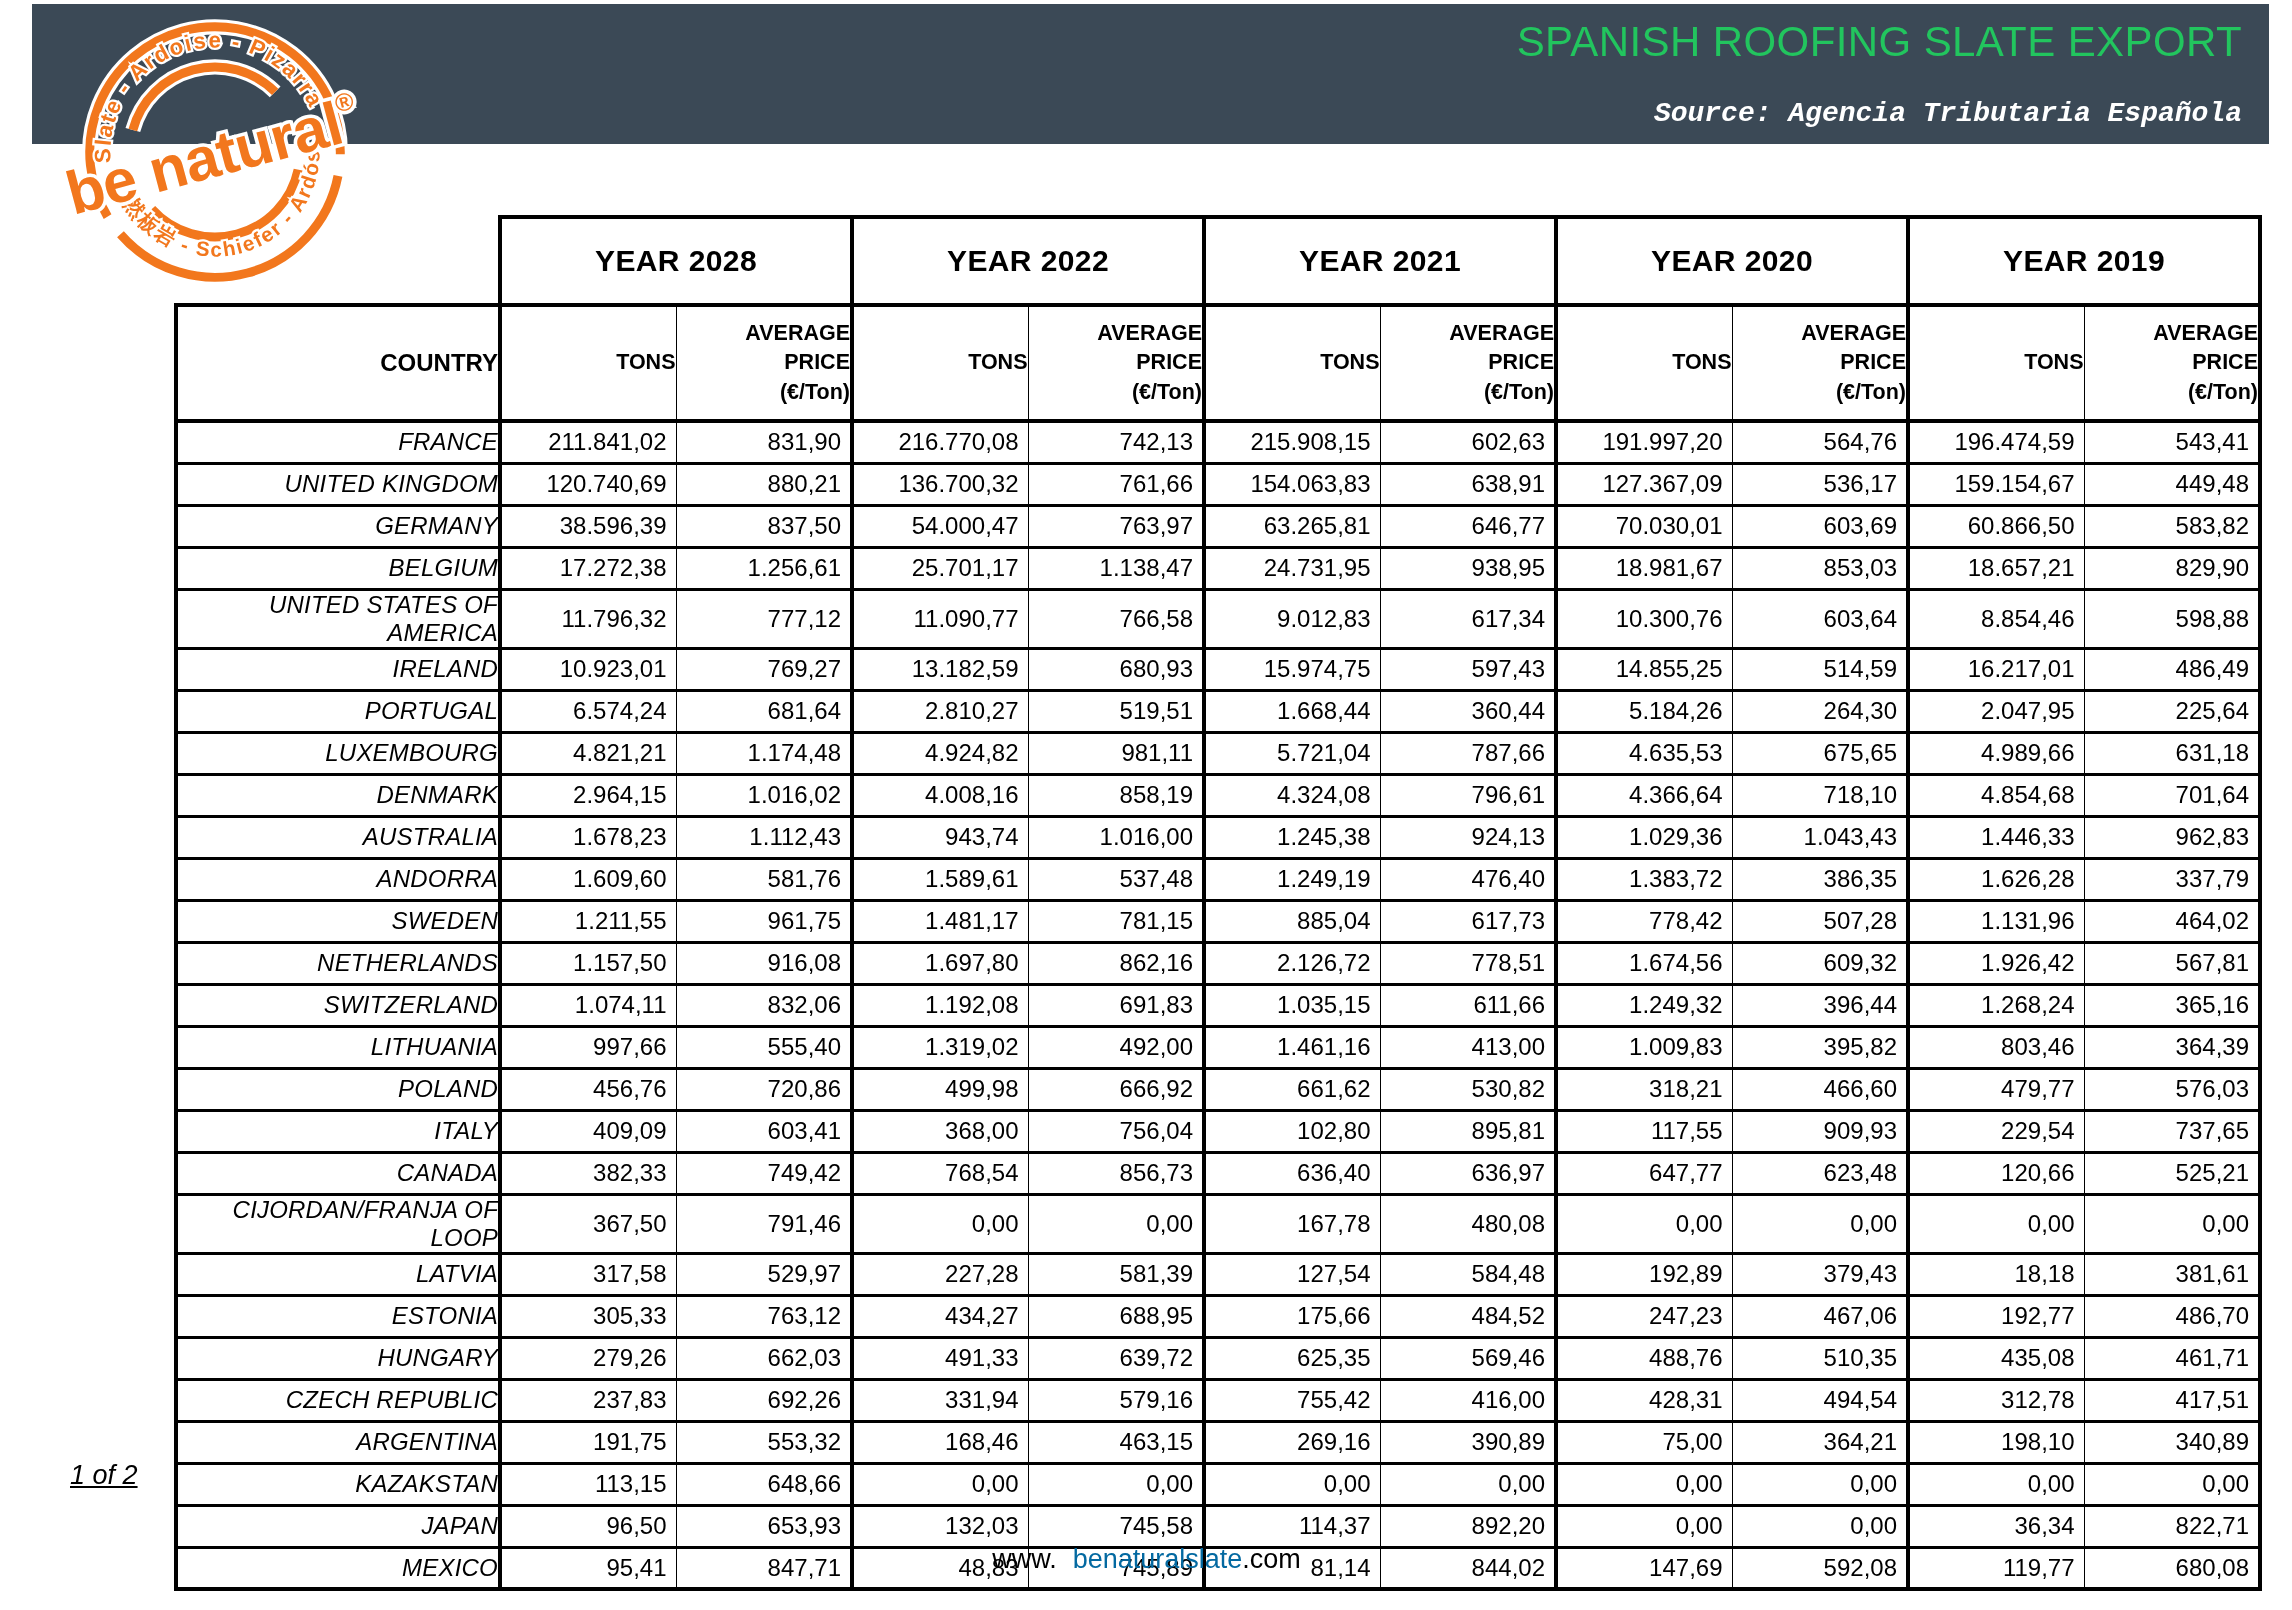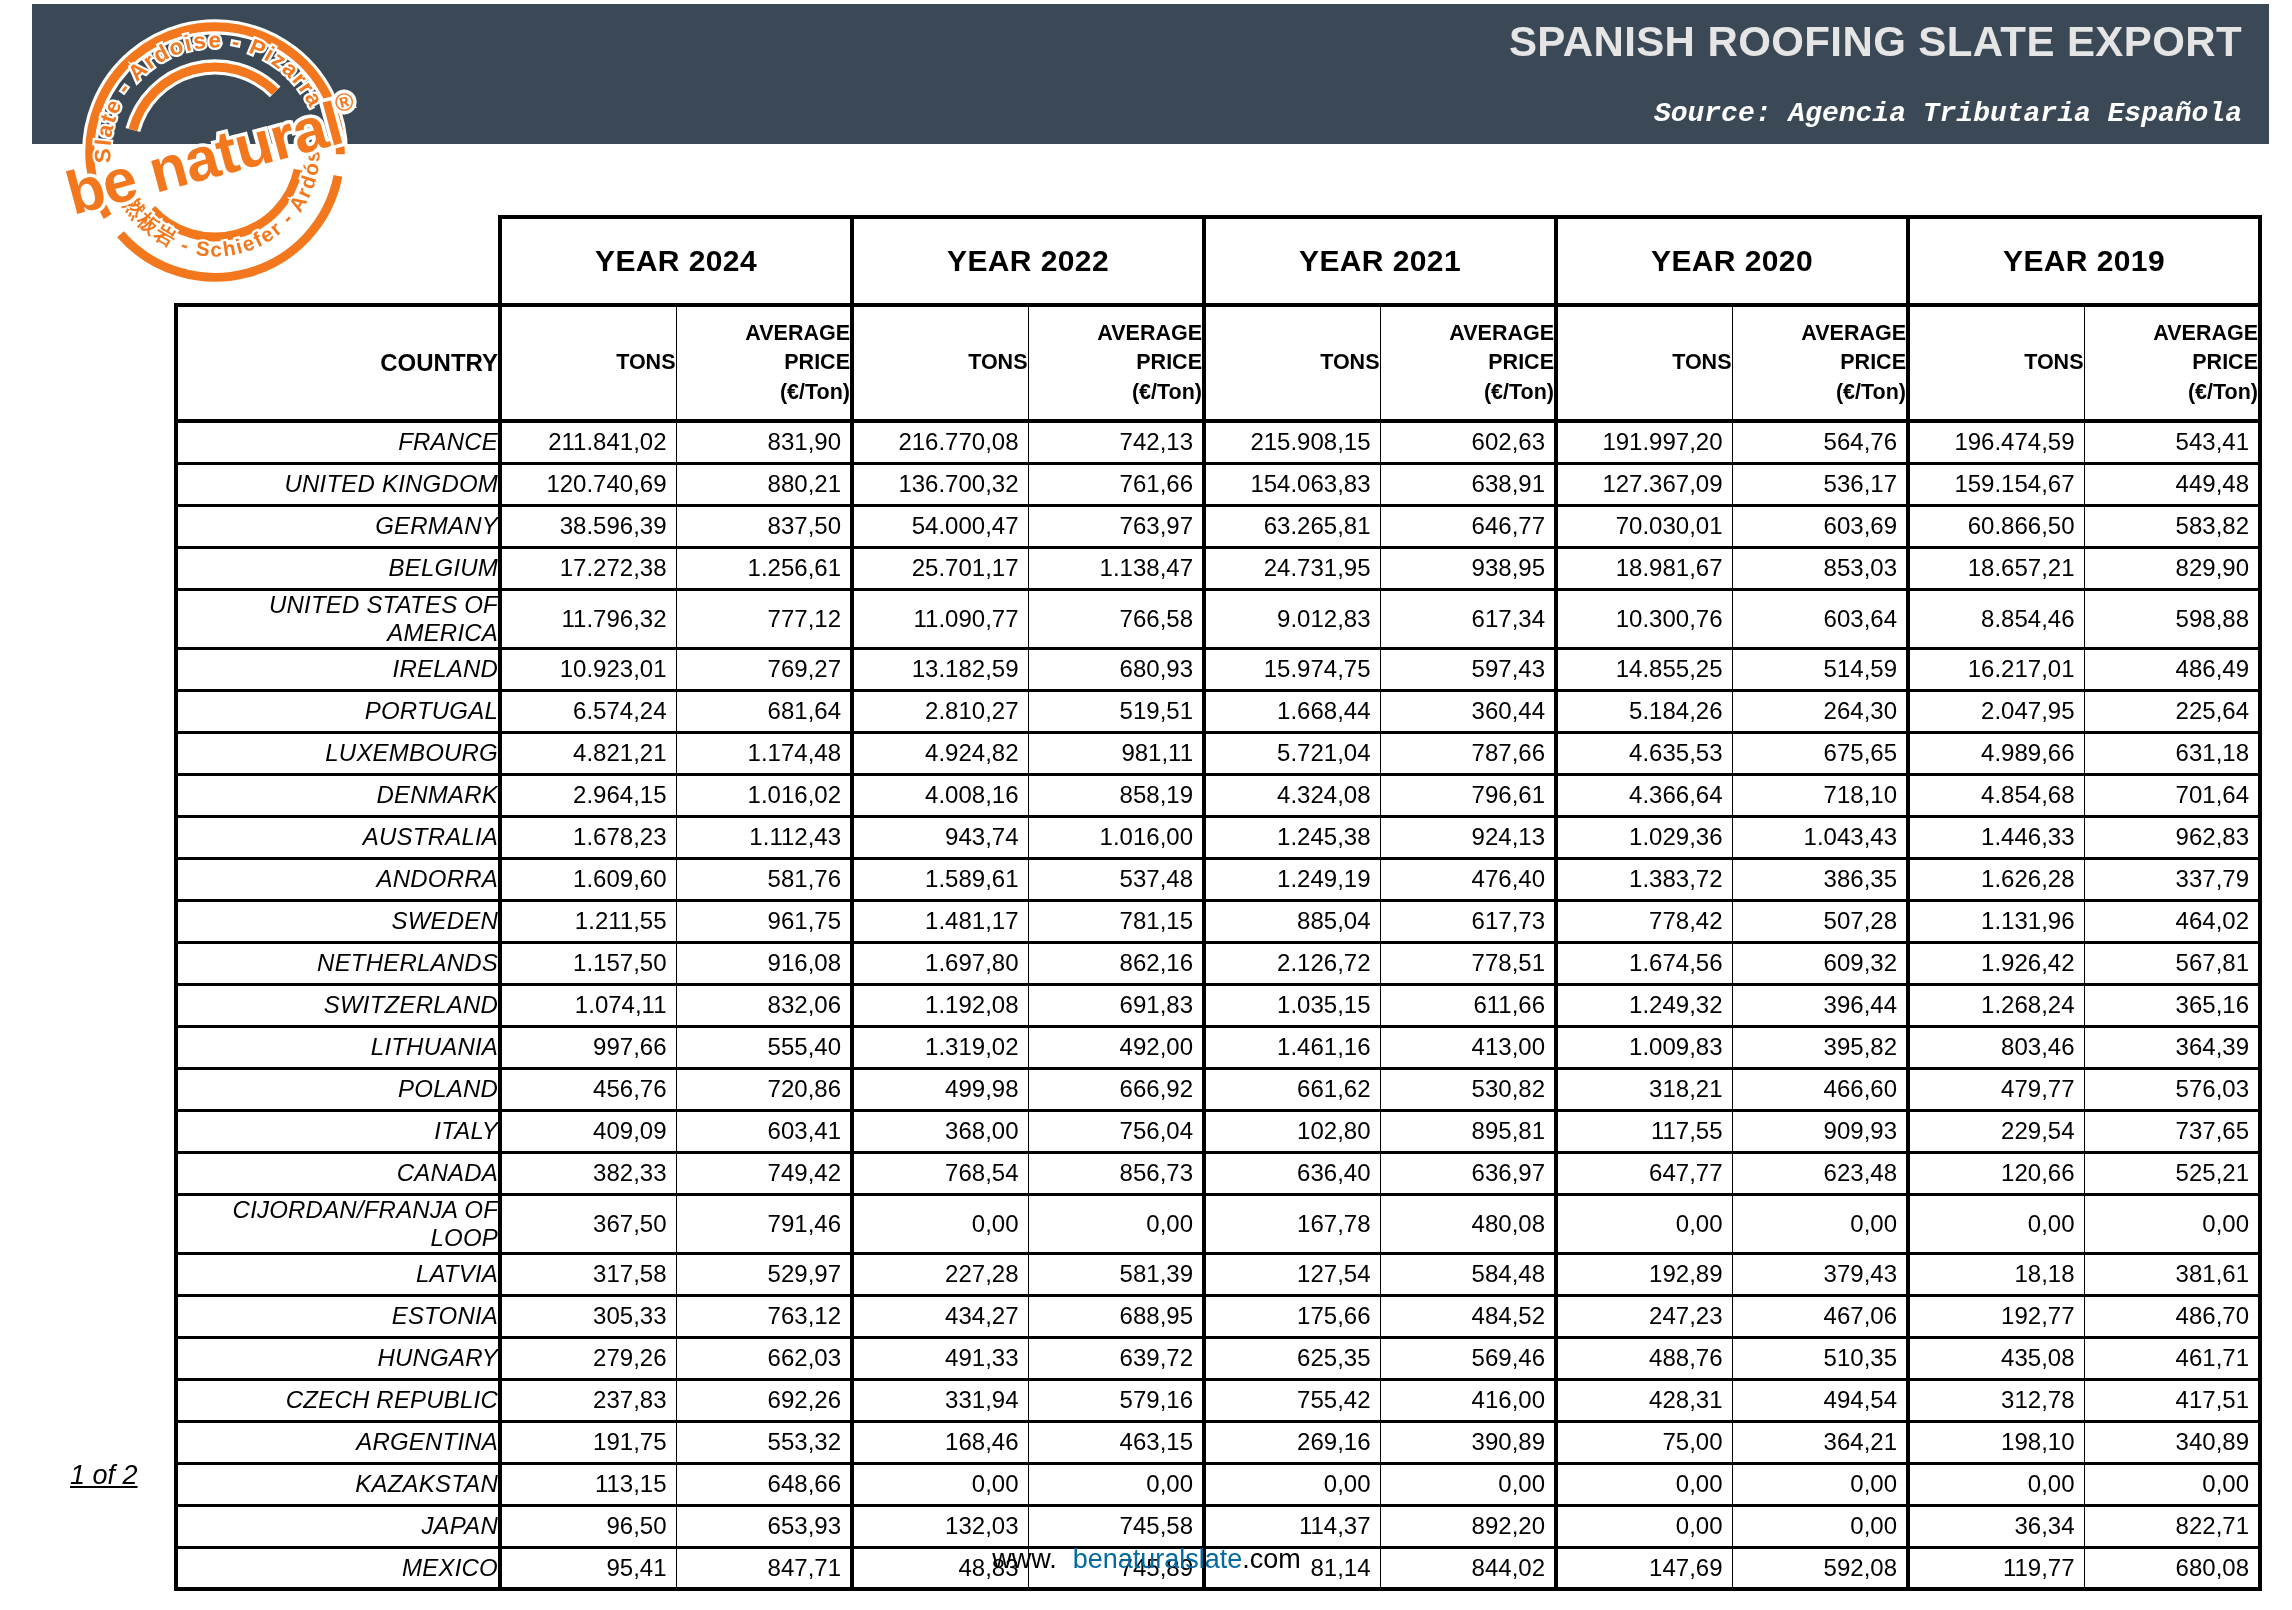--- a/index.html
+++ b/index.html
@@ -7,21 +7,21 @@
     position:relative; width:2293px; height:1610px; background:#ffffff;
     font-family:"Liberation Sans", sans-serif; color:#000; overflow:hidden;
   }
   
   .topbar {
     position:absolute; left:32px; top:3.6px; width:2237px; height:140px;
     background:#3B4956; box-sizing:border-box;
     display:flex; flex-direction:column; justify-content:space-between;
     align-items:flex-end; padding:14.3px 27px 14.3px 27px;
   }
-  .topbar .title   { color:#e5e5e5; font-size:42px; font-weight:bold; letter-spacing:0.4px; }
+  .topbar .title   { color:#22c55e; font-size:42px; font-weight:normal; letter-spacing:0.4px; }
   .topbar .source  { color:#fff; font-size:28px; font-weight:bold; font-style:italic;font-family:Liberation Mono, monospace; }
   
   .logo { position:absolute; left:36px; top:1.8px; width:358px; height:309px; overflow:visible; z-index:5; }
   
   table.data {
     position:absolute; left:174px; top:215px; width:2080px;
     border-collapse:collapse; table-layout:fixed;
   }
   table.data th, table.data td { box-sizing:border-box; padding:0; }
   .corner { border:none; }
@@ -105,21 +105,21 @@
         <col style="width: 176px;">
         <col style="width: 176px;">
         <col style="width: 176px;">
         <col style="width: 176px;">
         <col style="width: 176px;">
         <col style="width: 176px;">
       </colgroup>
     <thead>
       <tr id="year-row">
         <th class="corner"></th>
-      <th class="year-cell" colspan="2">YEAR 2024</th>
+      <th class="year-cell" colspan="2">YEAR 2028</th>
           <th class="year-cell" colspan="2">YEAR 2022</th>
           <th class="year-cell" colspan="2">YEAR 2021</th>
           <th class="year-cell" colspan="2">YEAR 2020</th>
           <th class="year-cell" colspan="2">YEAR 2019</th>
         </tr>
       <tr id="sub-row">
         <th class="country-header">COUNTRY</th>
       <th class="sub group-start">TONS</th>
           <th class="sub price-start">
             <div>AVERAGE PRICE</div>

